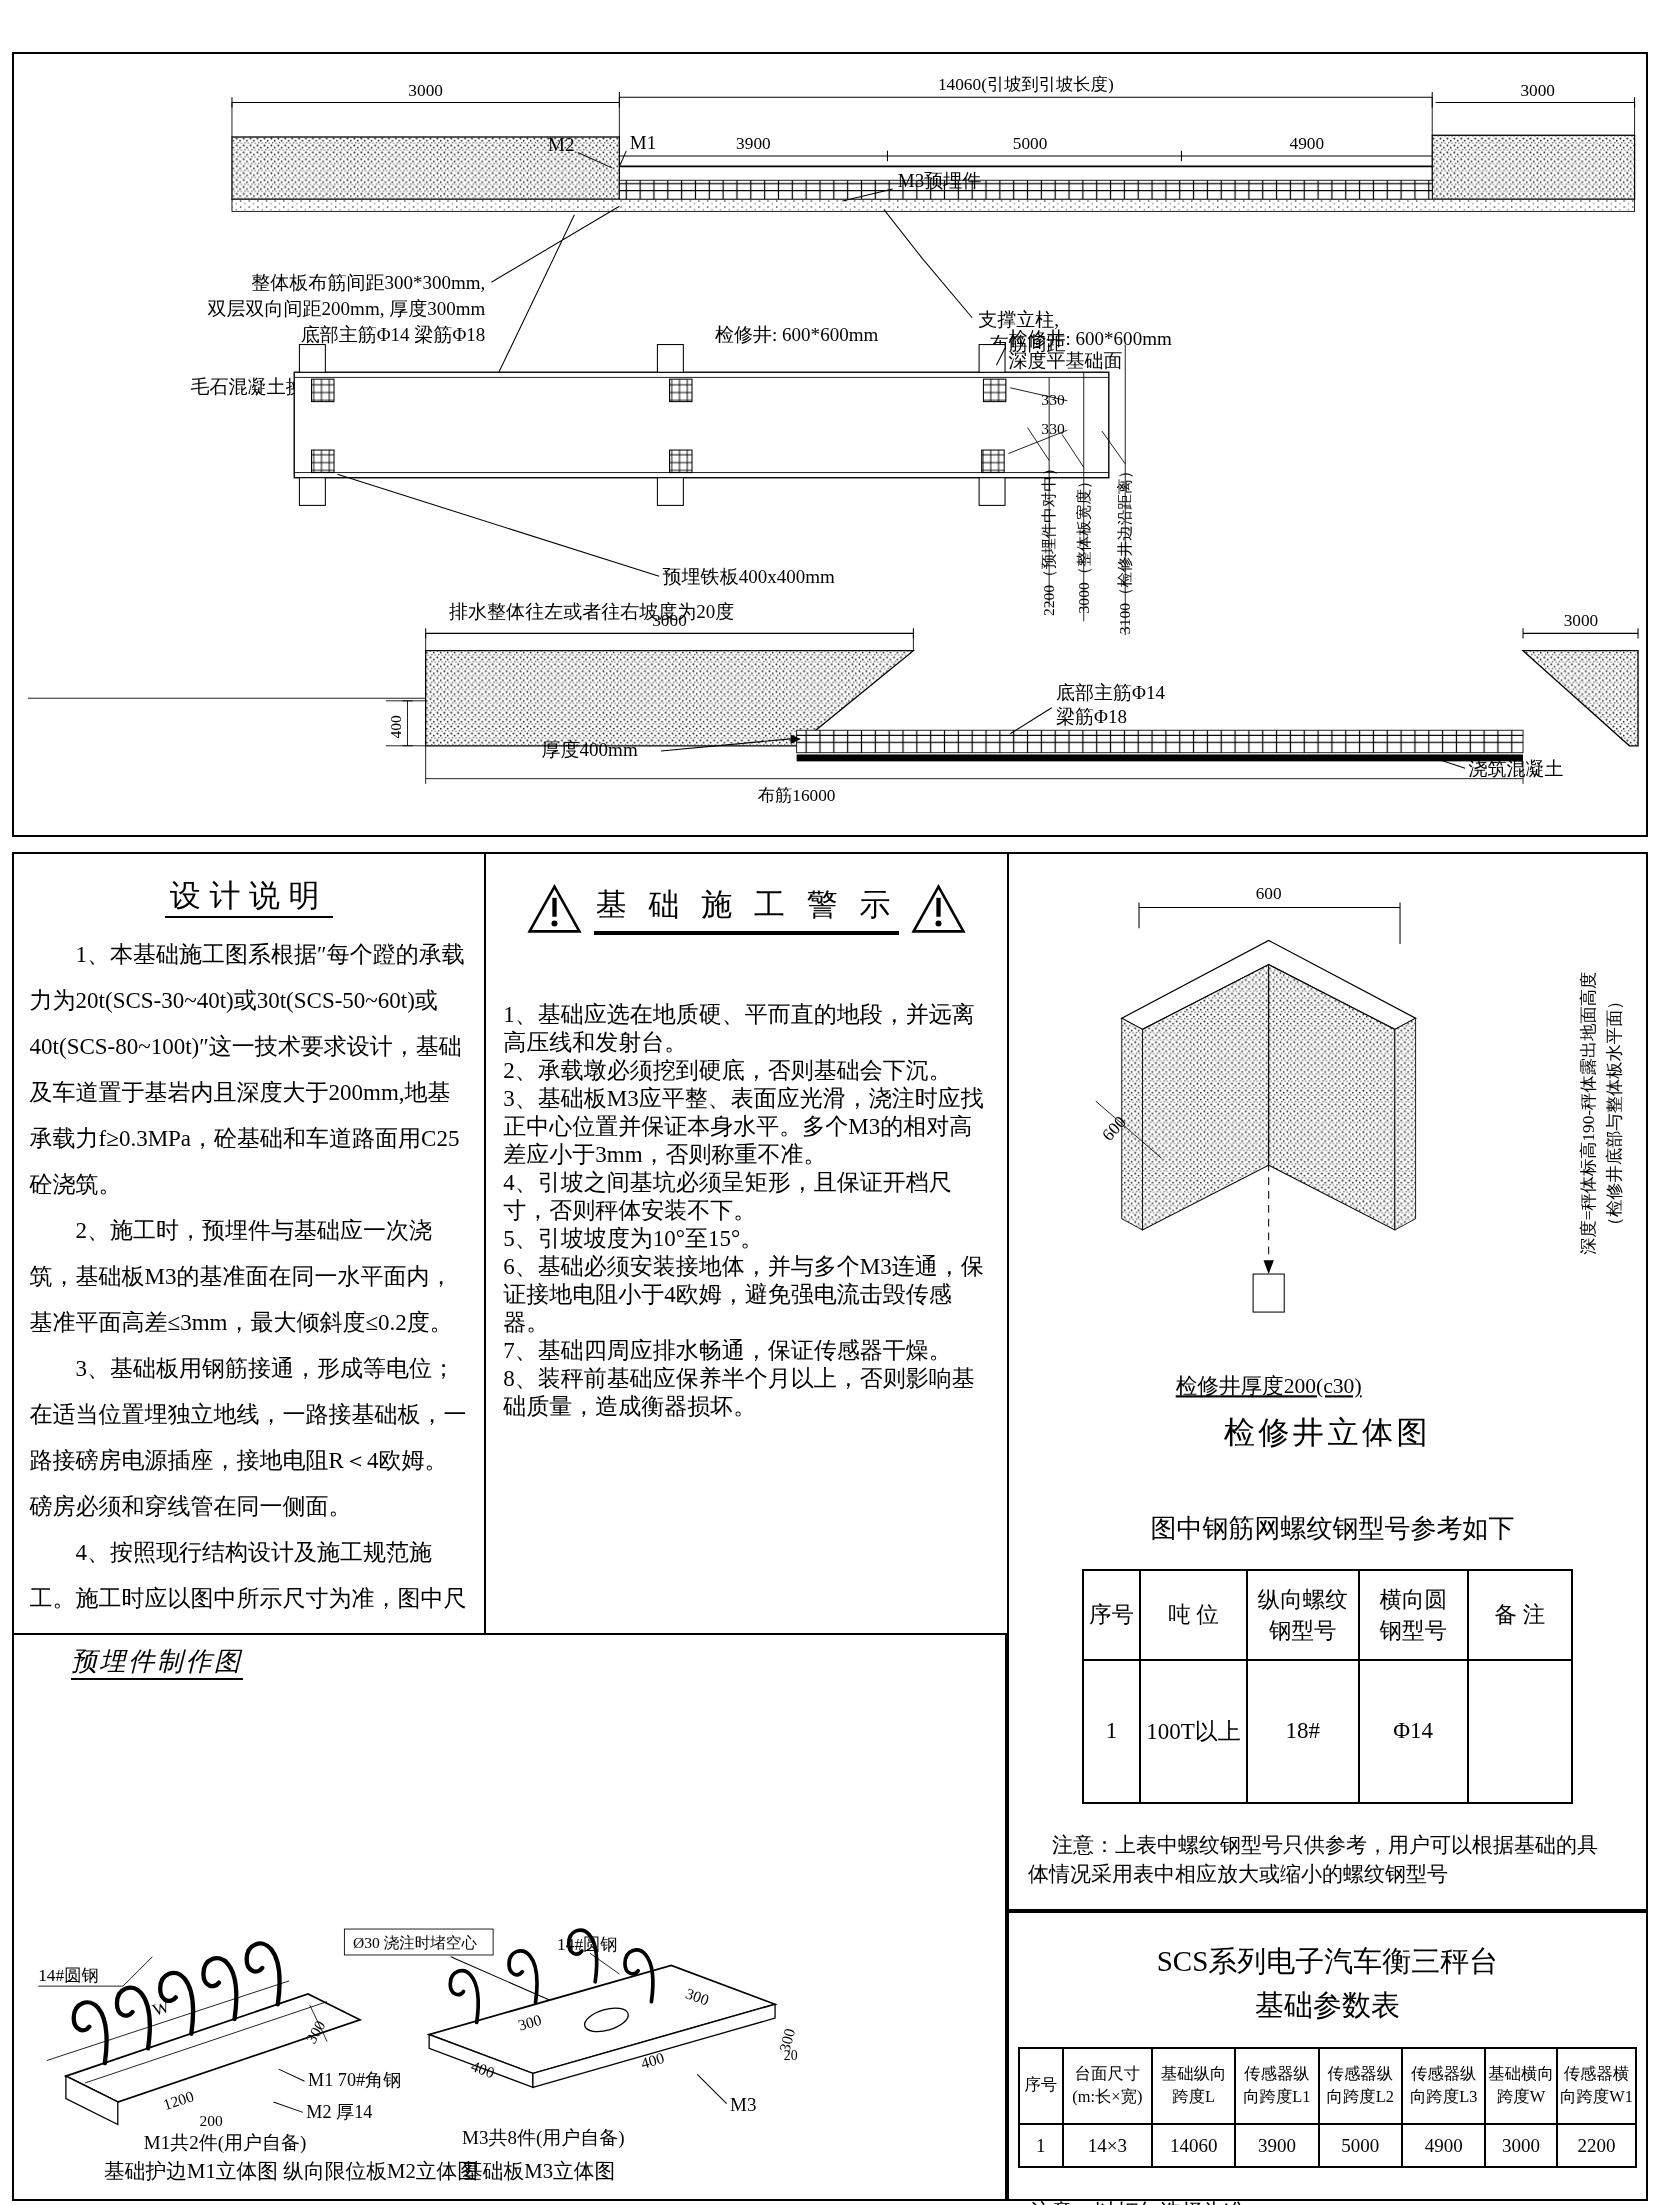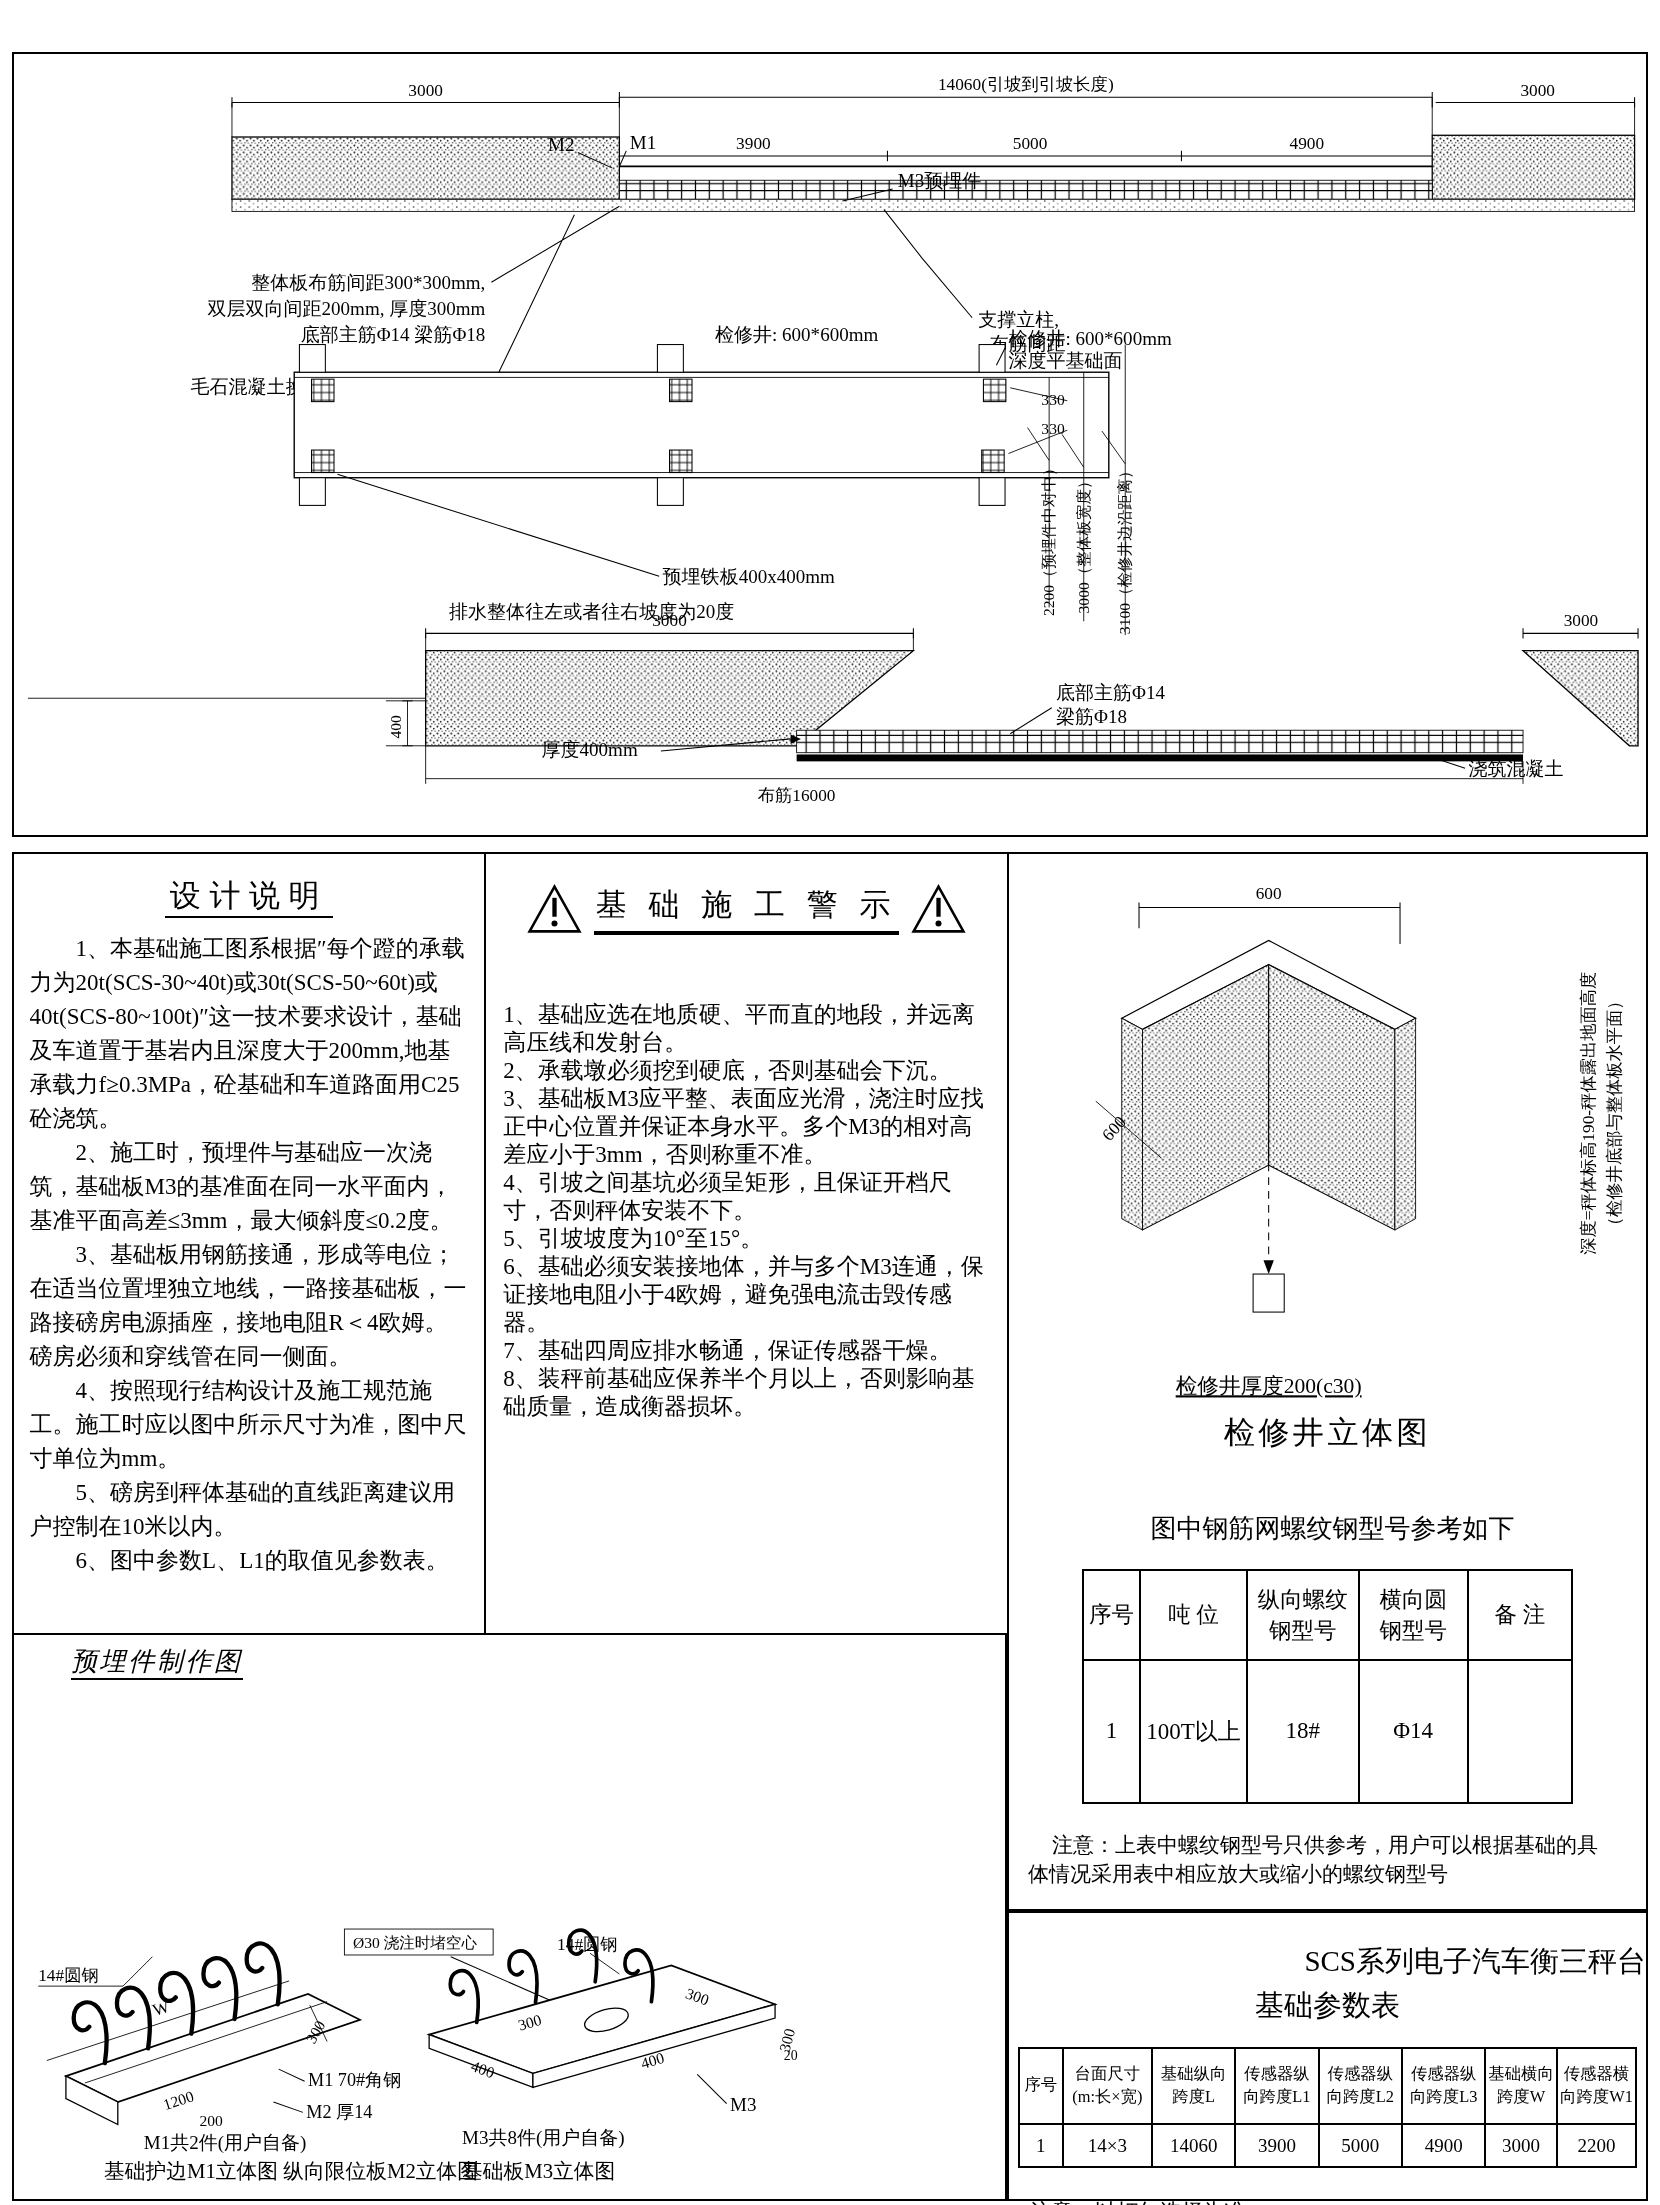--- a/index.html
+++ b/index.html
@@ -6,36 +6,36 @@
   #page{position:relative;width:1660px;height:2206px;background:#fff;color:#000;
         font-family:"Liberation Serif","DejaVu Serif",serif;overflow:hidden;}
   .abs{position:absolute;}
   .panel{position:absolute;border:2.6px solid #000;box-sizing:border-box;background:#fff;}
   #main-title{position:absolute;top:5.2px;left:0;width:100%;text-align:center;
               font-size:35px;font-weight:bold;letter-spacing:1.7px;}
   
   .notes{padding:8.6px 15.6px 0 15.6px;}
   .notes-title{text-align:center;margin:12px 0 15.6px 0;}
   .notes-title span{font-size:31px;letter-spacing:8.6px;border-bottom:2.6px solid #000;padding:0 5.2px 3.5px 5.2px;}
-  .notes p{margin:0;text-indent:2em;font-size:23px;line-height:34px;text-align:left;}
+  .notes p{margin:0;text-indent:2em;font-size:23px;line-height:46px;text-align:left;}
   
   .warn{padding:8.6px 17.3px 0 17.3px;}
   .warn-head{display:flex;align-items:center;justify-content:center;gap:12px;margin:21px 0 8.6px 0;}
   .warn-title{font-size:31px;letter-spacing:7px;border-bottom:4.3px solid #000;padding:0 1.7px 5.2px 1.7px;}
   .warn-items{margin-top:66px;}
   .warn p{margin:0;font-size:23px;line-height:28px;}
   
   table{border-collapse:collapse;margin:0 auto;}
   td,th{border:2.2px solid #000;text-align:center;font-weight:normal;padding:1.7px;}
   .rtable td{font-size:22.5px;}
   .rtable .hd{height:90px;font-size:22.5px;}
   .rtable .dr td{height:138px;font-size:23px;}
   .rtable-caption{text-align:center;font-size:26px;margin-top:48px;padding-left:10px;}
   .rnote{font-size:21px;line-height:29px;margin-top:27px;padding:0 12px 0 19px;}
-  .scs-title{text-align:right;font-size:29px;margin-top:29px;}
+  .scs-title{text-align:center;font-size:29px;margin-top:29px;}
   .scs-title2{text-align:center;font-size:29px;margin-top:3.5px;}
   .stable{margin-top:21px;}
   .stable th{font-size:16.4px;height:71px;line-height:22.5px;}
   .stable td{font-size:19px;height:38px;}
   .snote{font-size:21.6px;margin-top:29px;padding-left:21px;}
   
   .parts-title{position:absolute;left:57px;top:8.6px;margin:0;font-size:26px;font-weight:normal;font-style:italic;}
   .parts-title span{border-bottom:2.2px solid #000;padding-bottom:2.6px;letter-spacing:2.6px;}
   svg text{fill:#000;stroke:none;font-family:"Liberation Serif","DejaVu Serif",serif;}
   .s1{stroke:#000;stroke-width:1;fill:none;}

